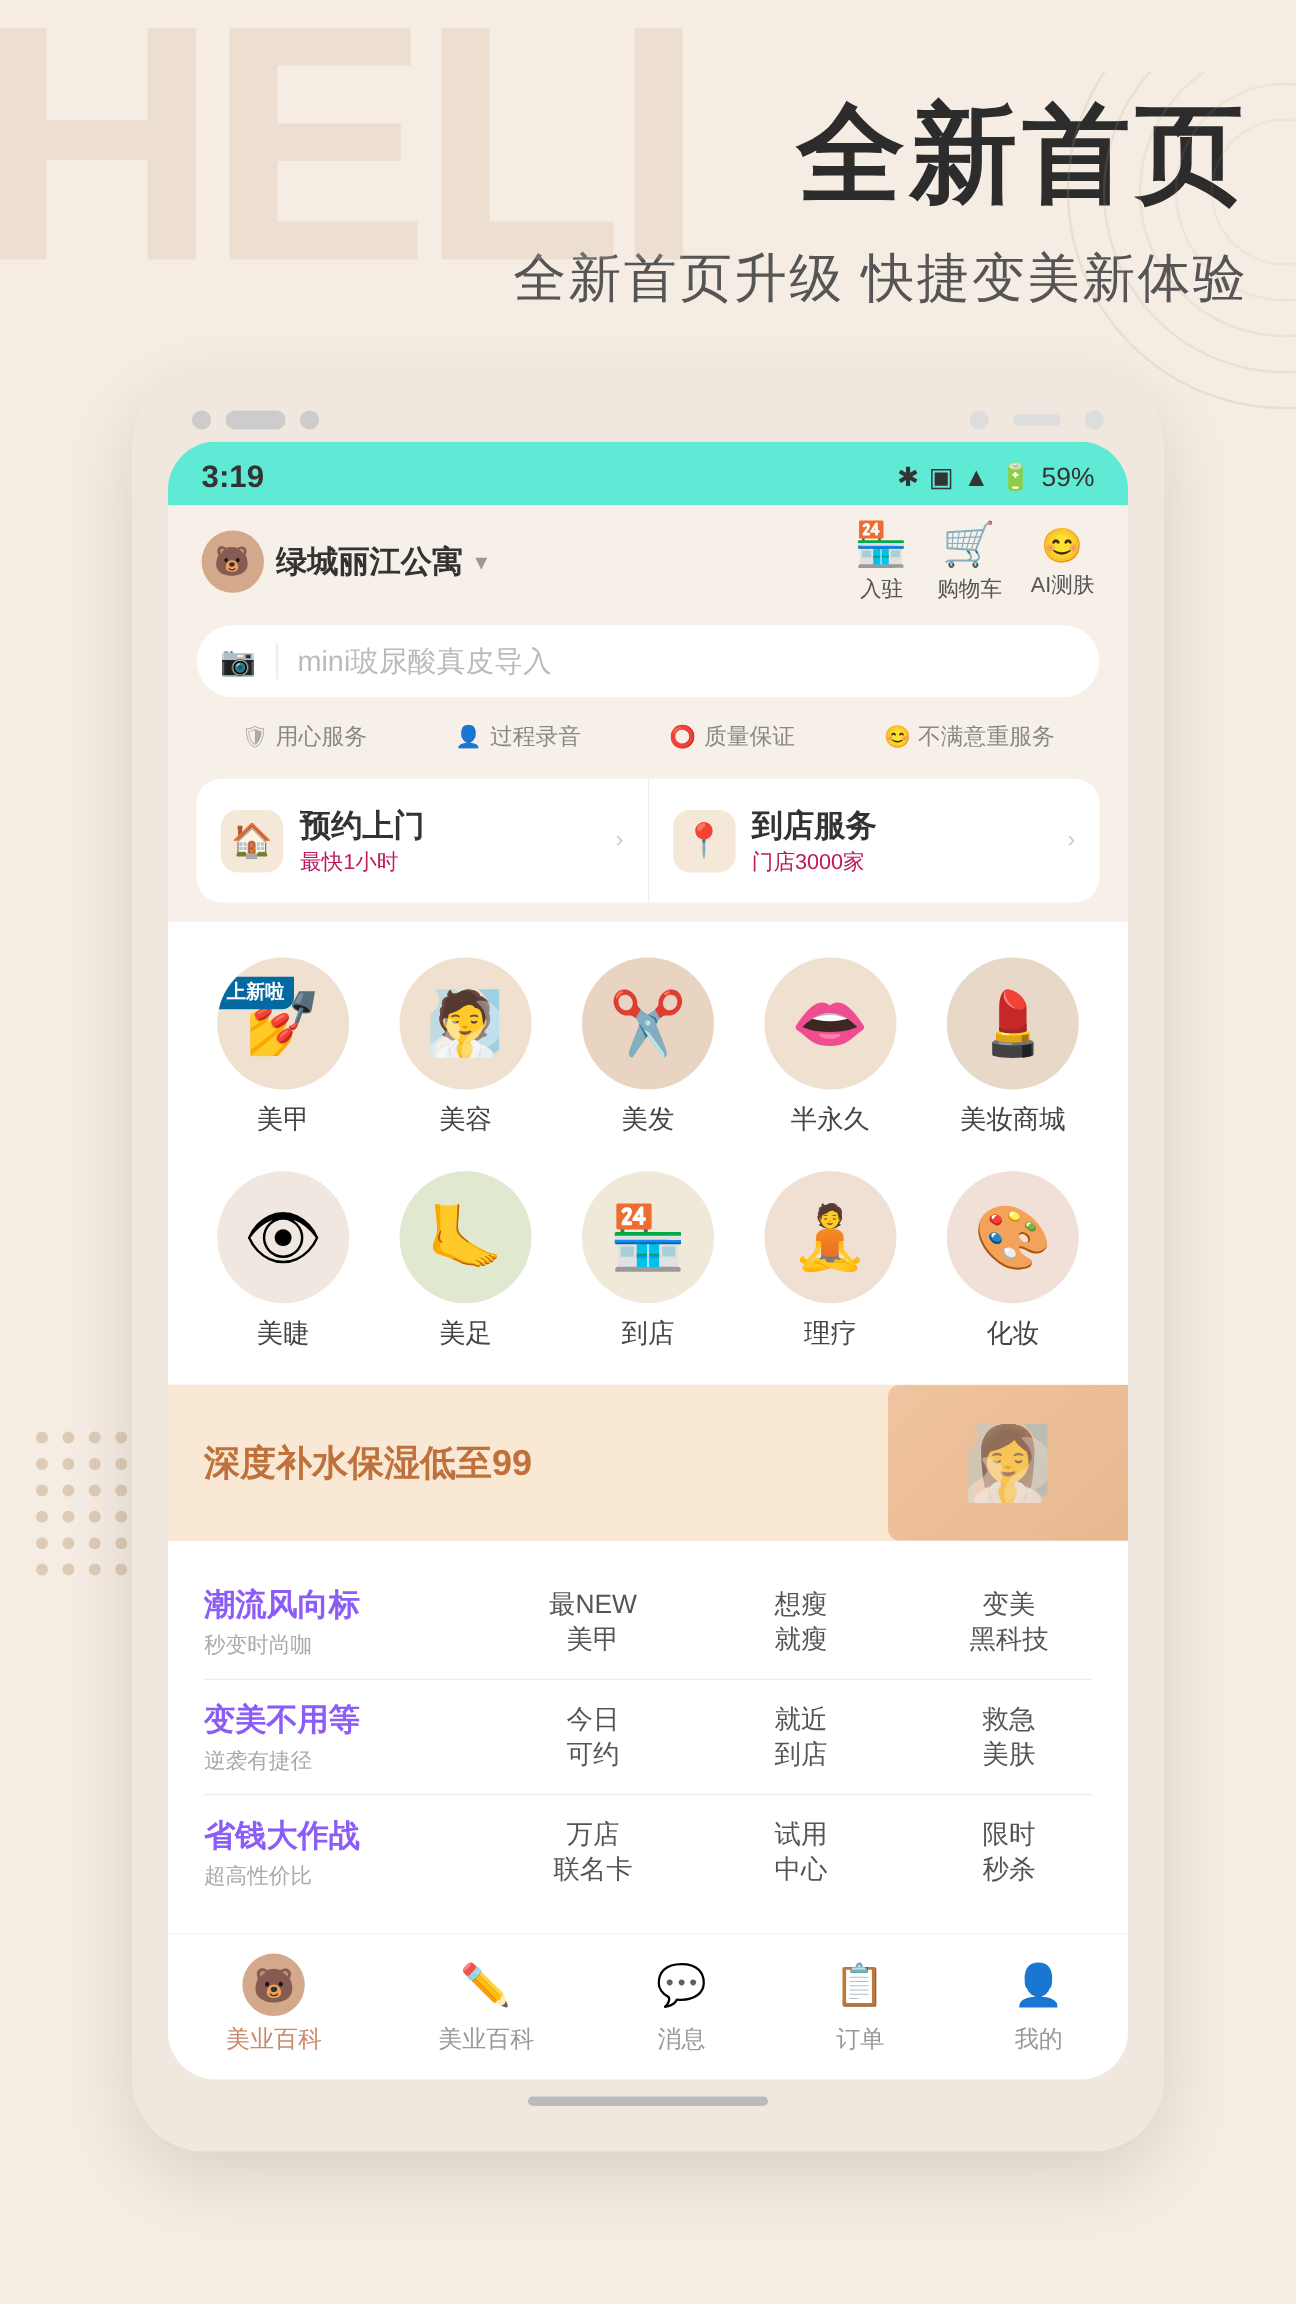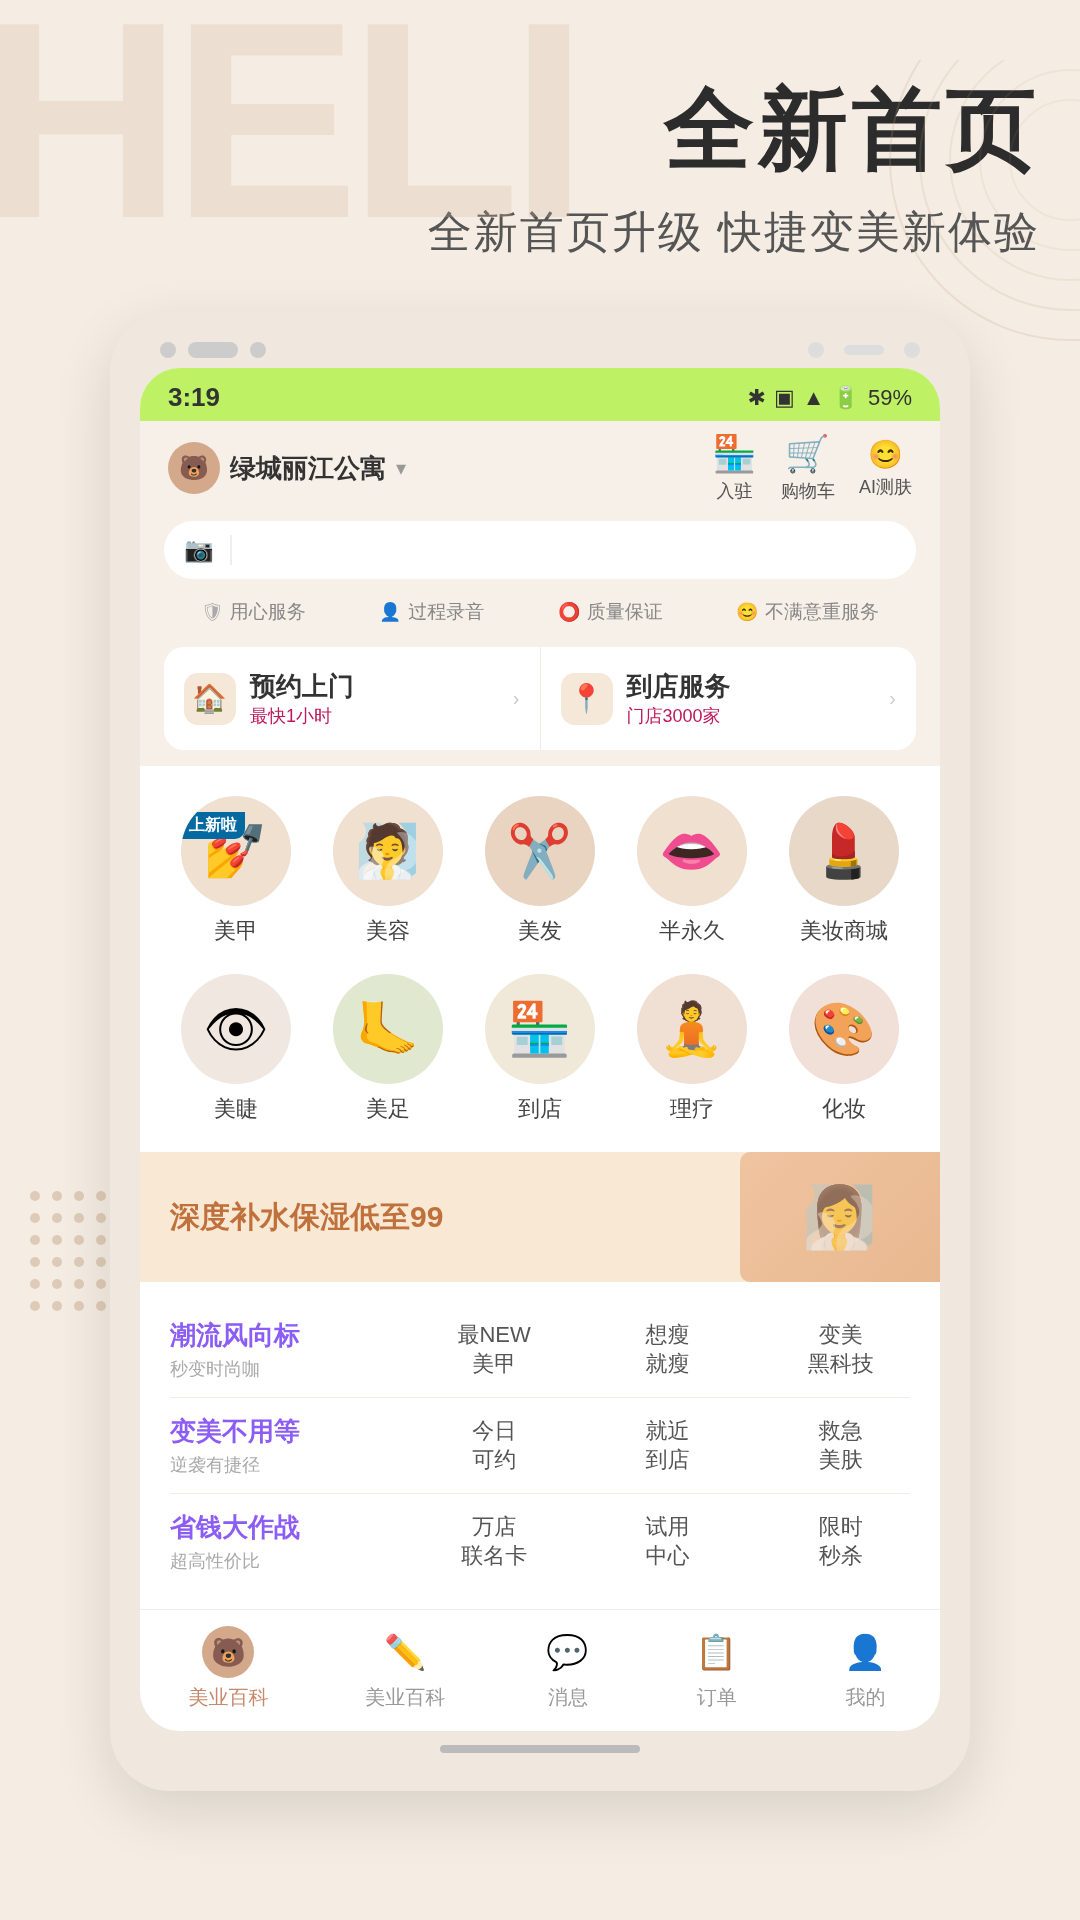--- a/index.html
+++ b/index.html
@@ -115,21 +115,21 @@
       border-radius: 40px;
       overflow: hidden;
     }
 
     
     .status-bar {
       display: flex;
       justify-content: space-between;
       align-items: center;
       padding: 14px 28px 8px;
-      background: #bef264;
+      background: #5eead4;
     }
     .status-time {
       font-size: 26px;
       font-weight: 600;
       color: #333;
     }
     .status-icons {
       display: flex;
       align-items: center;
       gap: 8px;
@@ -595,20 +595,21 @@
           <div class="header-action-item">
             <span class="header-action-icon ai-icon">😊</span>
             <span class="header-action-label">AI测肤</span>
           </div>
         </div>
       </div>
 
       <div class="search-bar">
         <span class="search-icon-inner">📷</span>
         <div class="search-divider-line"></div>
+        <span class="search-placeholder">mini玻尿酸真皮导入</span>
       </div>
 
       <div class="service-tags">
         <div class="service-tag">
           <span class="service-tag-icon">🛡</span>
           <span>用心服务</span>
         </div>
         <div class="service-tag">
           <span class="service-tag-icon">👤</span>
           <span>过程录音</span>

